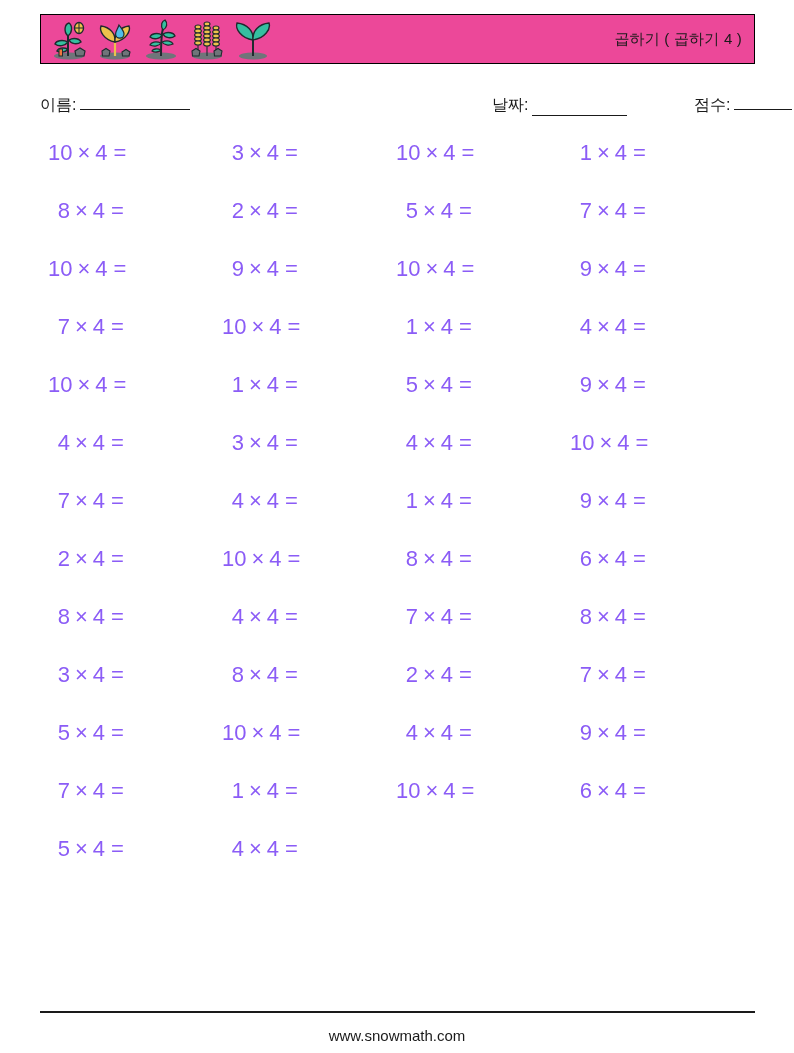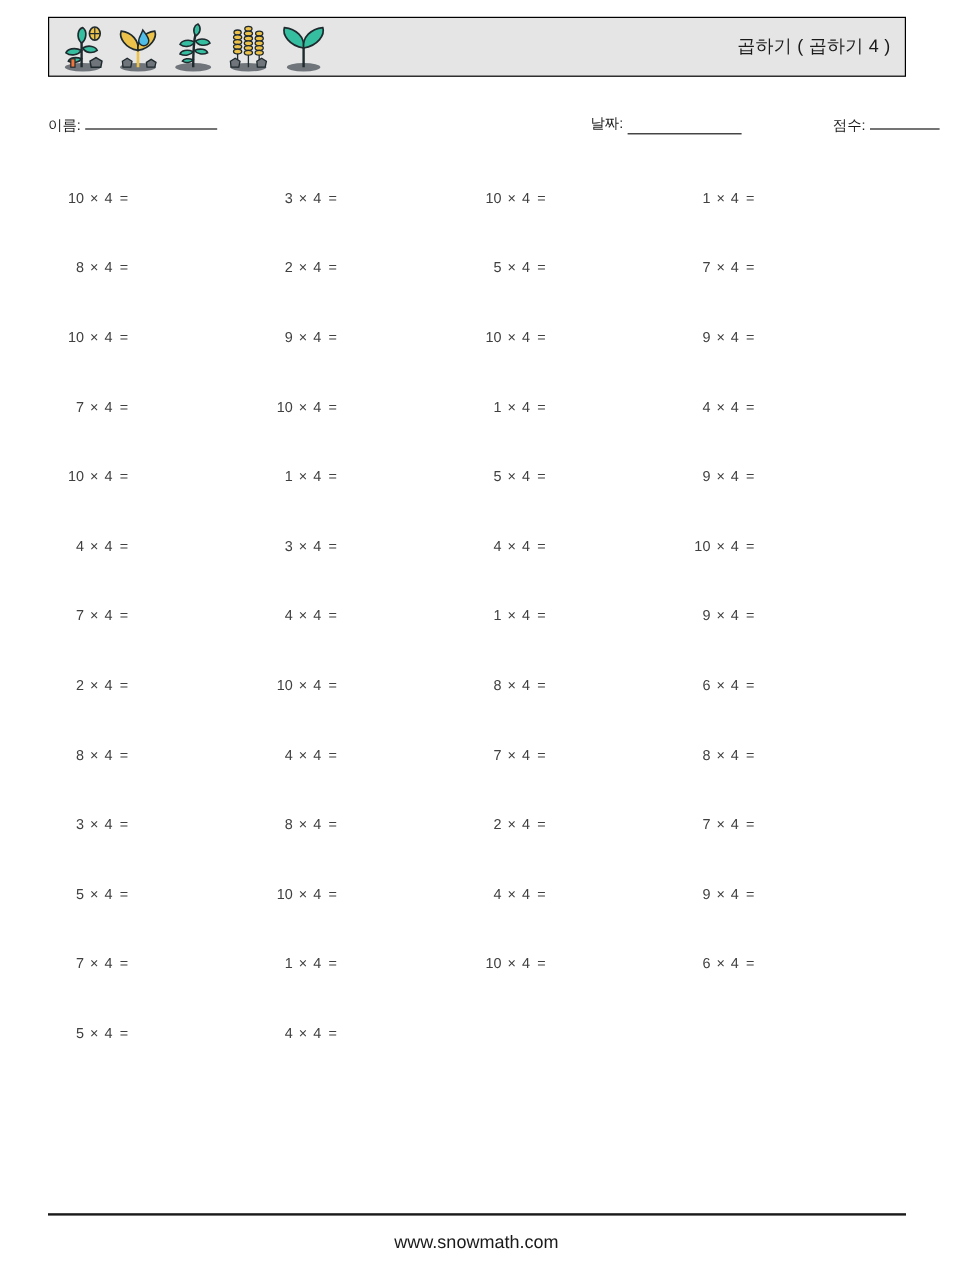--- a/index.html
+++ b/index.html
@@ -18,21 +18,21 @@
   }
 
   
   #header-box {
     position: absolute;
     left: 40px;
     top: 14px;
     width: 715px;
     height: 50px;
     border: 1px solid #000000;
-    background: #e5e5e5;
+    background: #ec4899;
   }
   #header-icons {
     position: absolute;
     left: 6px;
     top: 3px;
     height: 44px;
     display: flex;
     align-items: flex-end;
     gap: 2px;
   }
@@ -55,21 +55,21 @@
   
   #meta-row {
     position: absolute;
     left: 40px;
     top: 92px;
     width: 715px;
     height: 26px;
   }
   .meta-field {
     position: absolute;
-    font-size: 12px;
+    font-size: 16px;
     white-space: nowrap;
     color: #1a1a1a;
     display: flex;
     align-items: baseline;
   }
   .meta-label { margin-right: 4px; }
   .meta-blank {
     display: inline-block;
     border-bottom: 1px solid #1a1a1a;
     height: 13px;
@@ -87,23 +87,23 @@
     left: 40px;
     top: 138px;
     width: 715px;
   }
   .problem-row {
     position: relative;
     height: 58px;
   }
   .problem-cell {
     position: absolute;
-    top: 12px;
-    font-size: 12px;
-    color: #404040;
+    top: 0;
+    font-size: 22px;
+    color: #8b5cf6;
     white-space: nowrap;
     line-height: 30px;
   }
   .problem-cell .op { margin: 0 5px; }
   .problem-cell .eq { margin-left: 6px; }
   .col-0 { left: 8px;   width: 160px; }
   .col-1 { left: 182px; width: 160px; }
   .col-2 { left: 356px; width: 160px; }
   .col-3 { left: 530px; width: 160px; }
   

